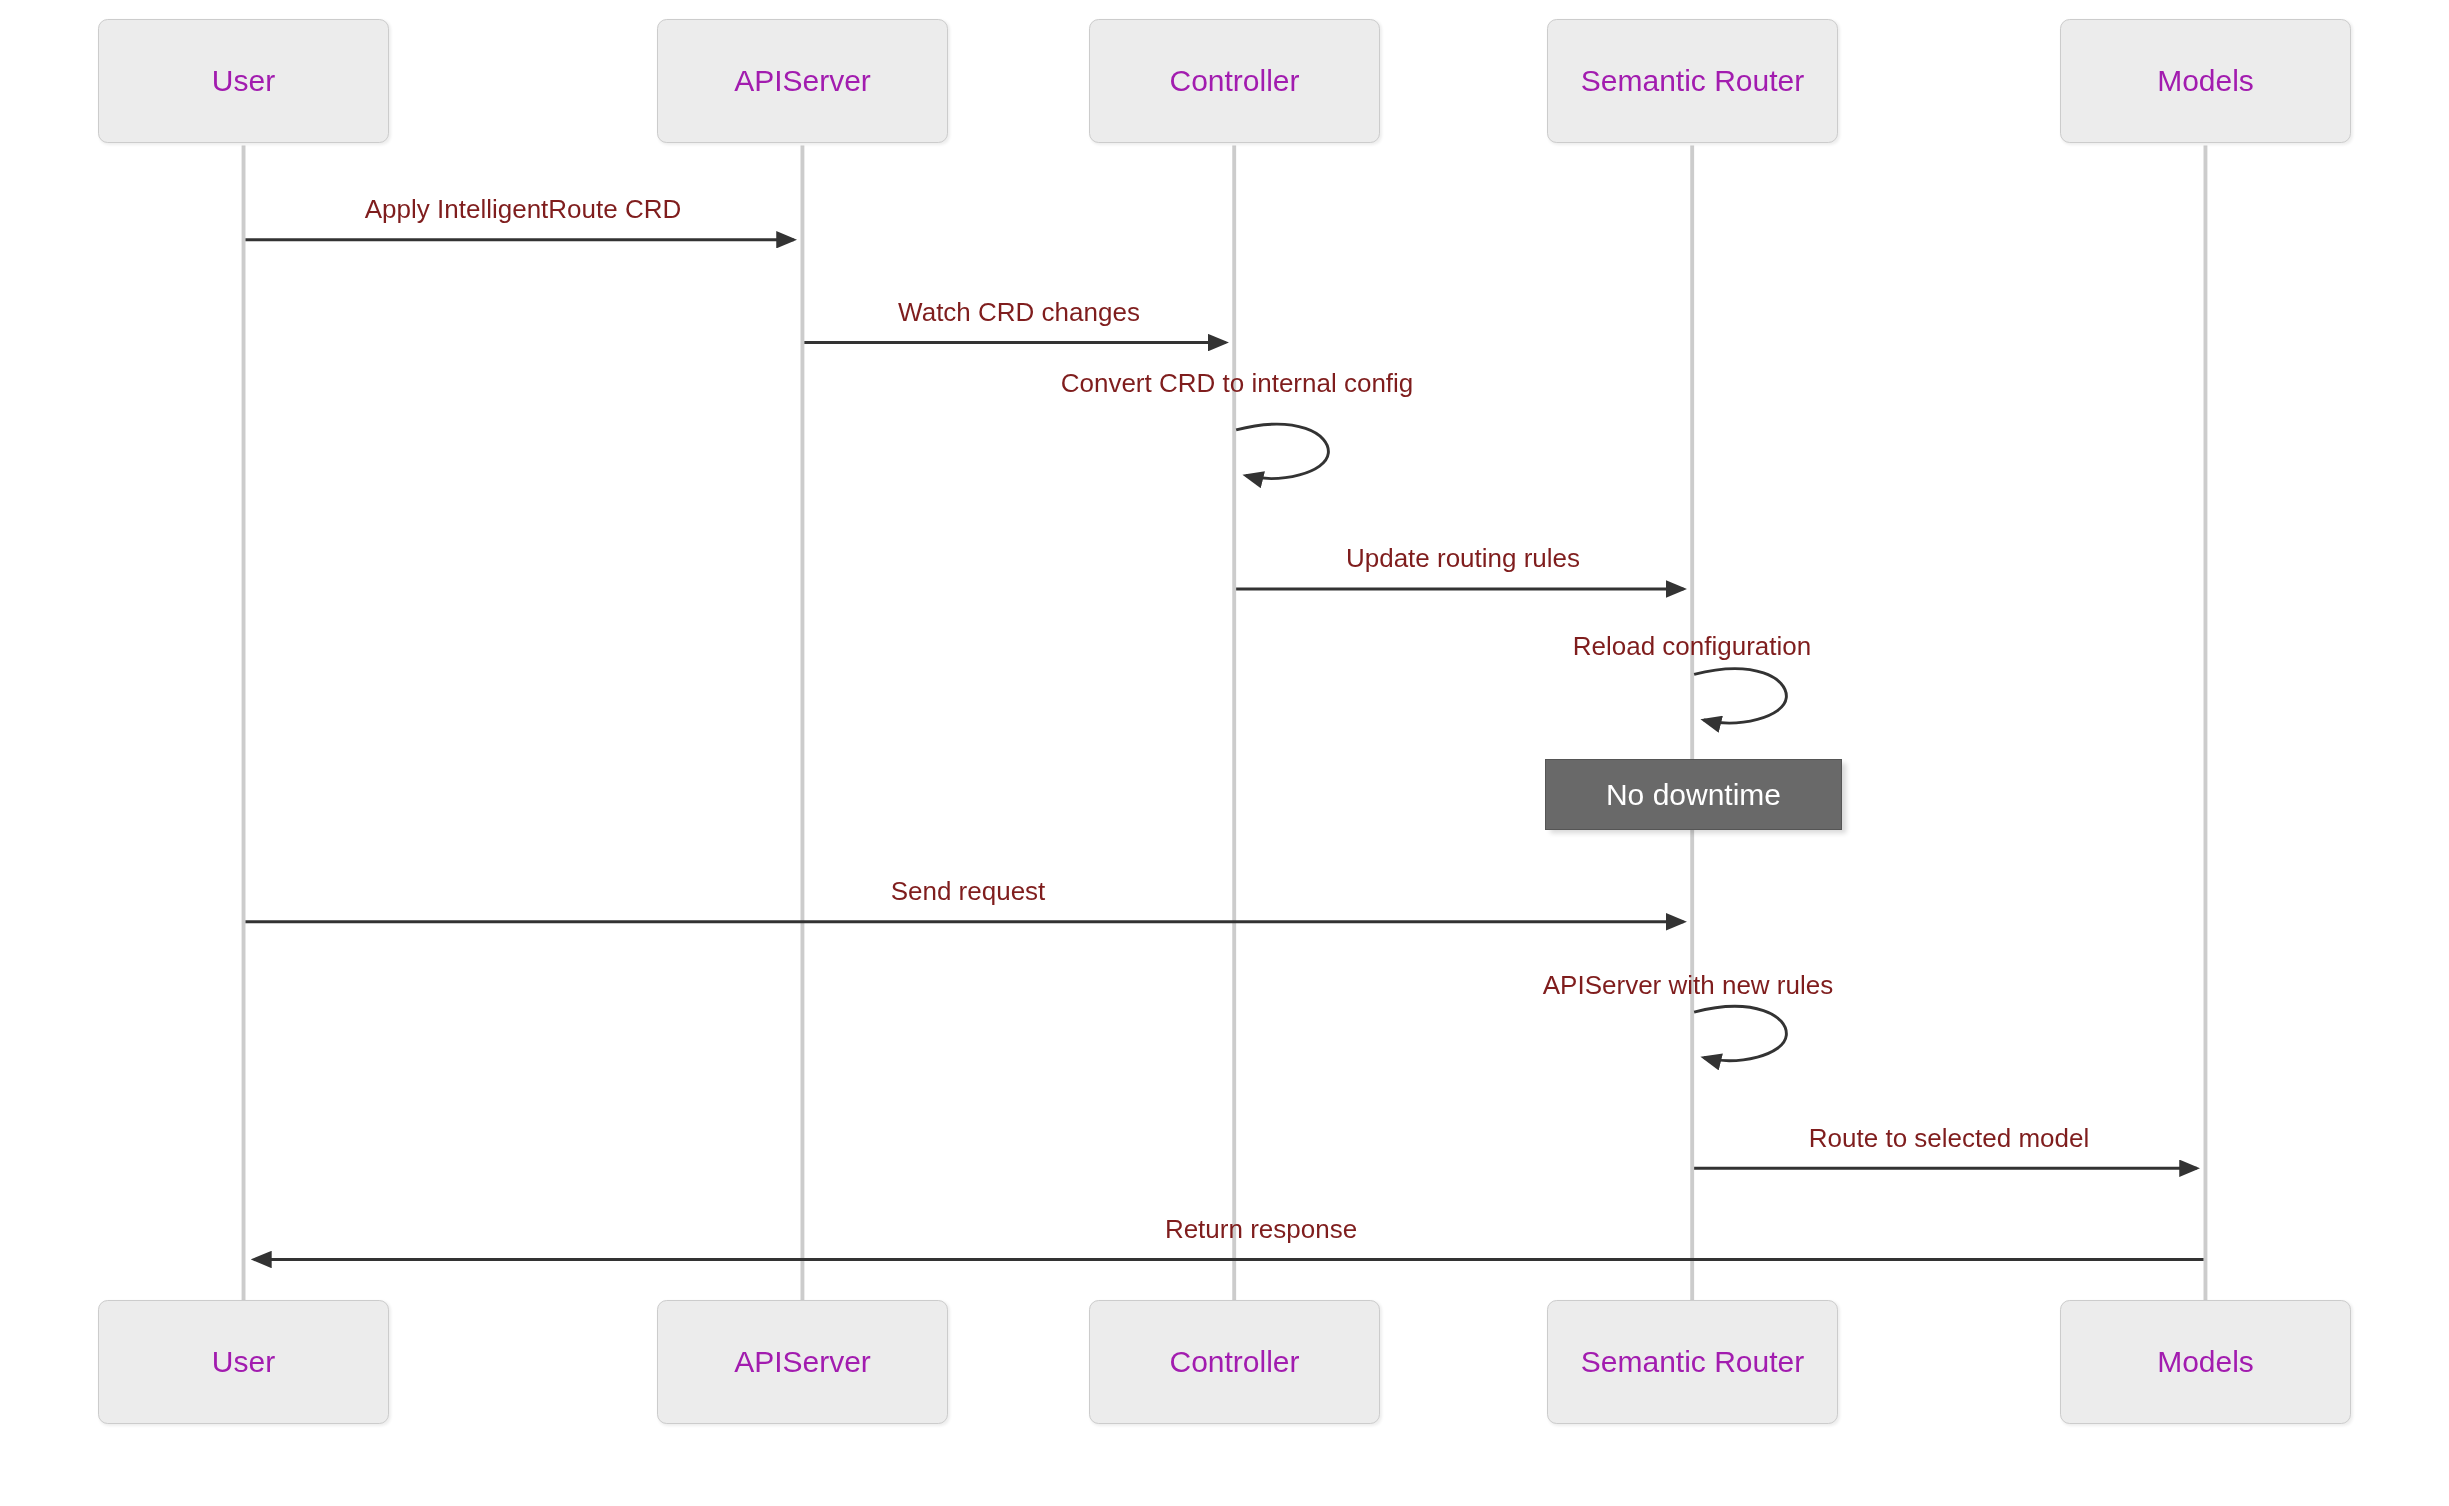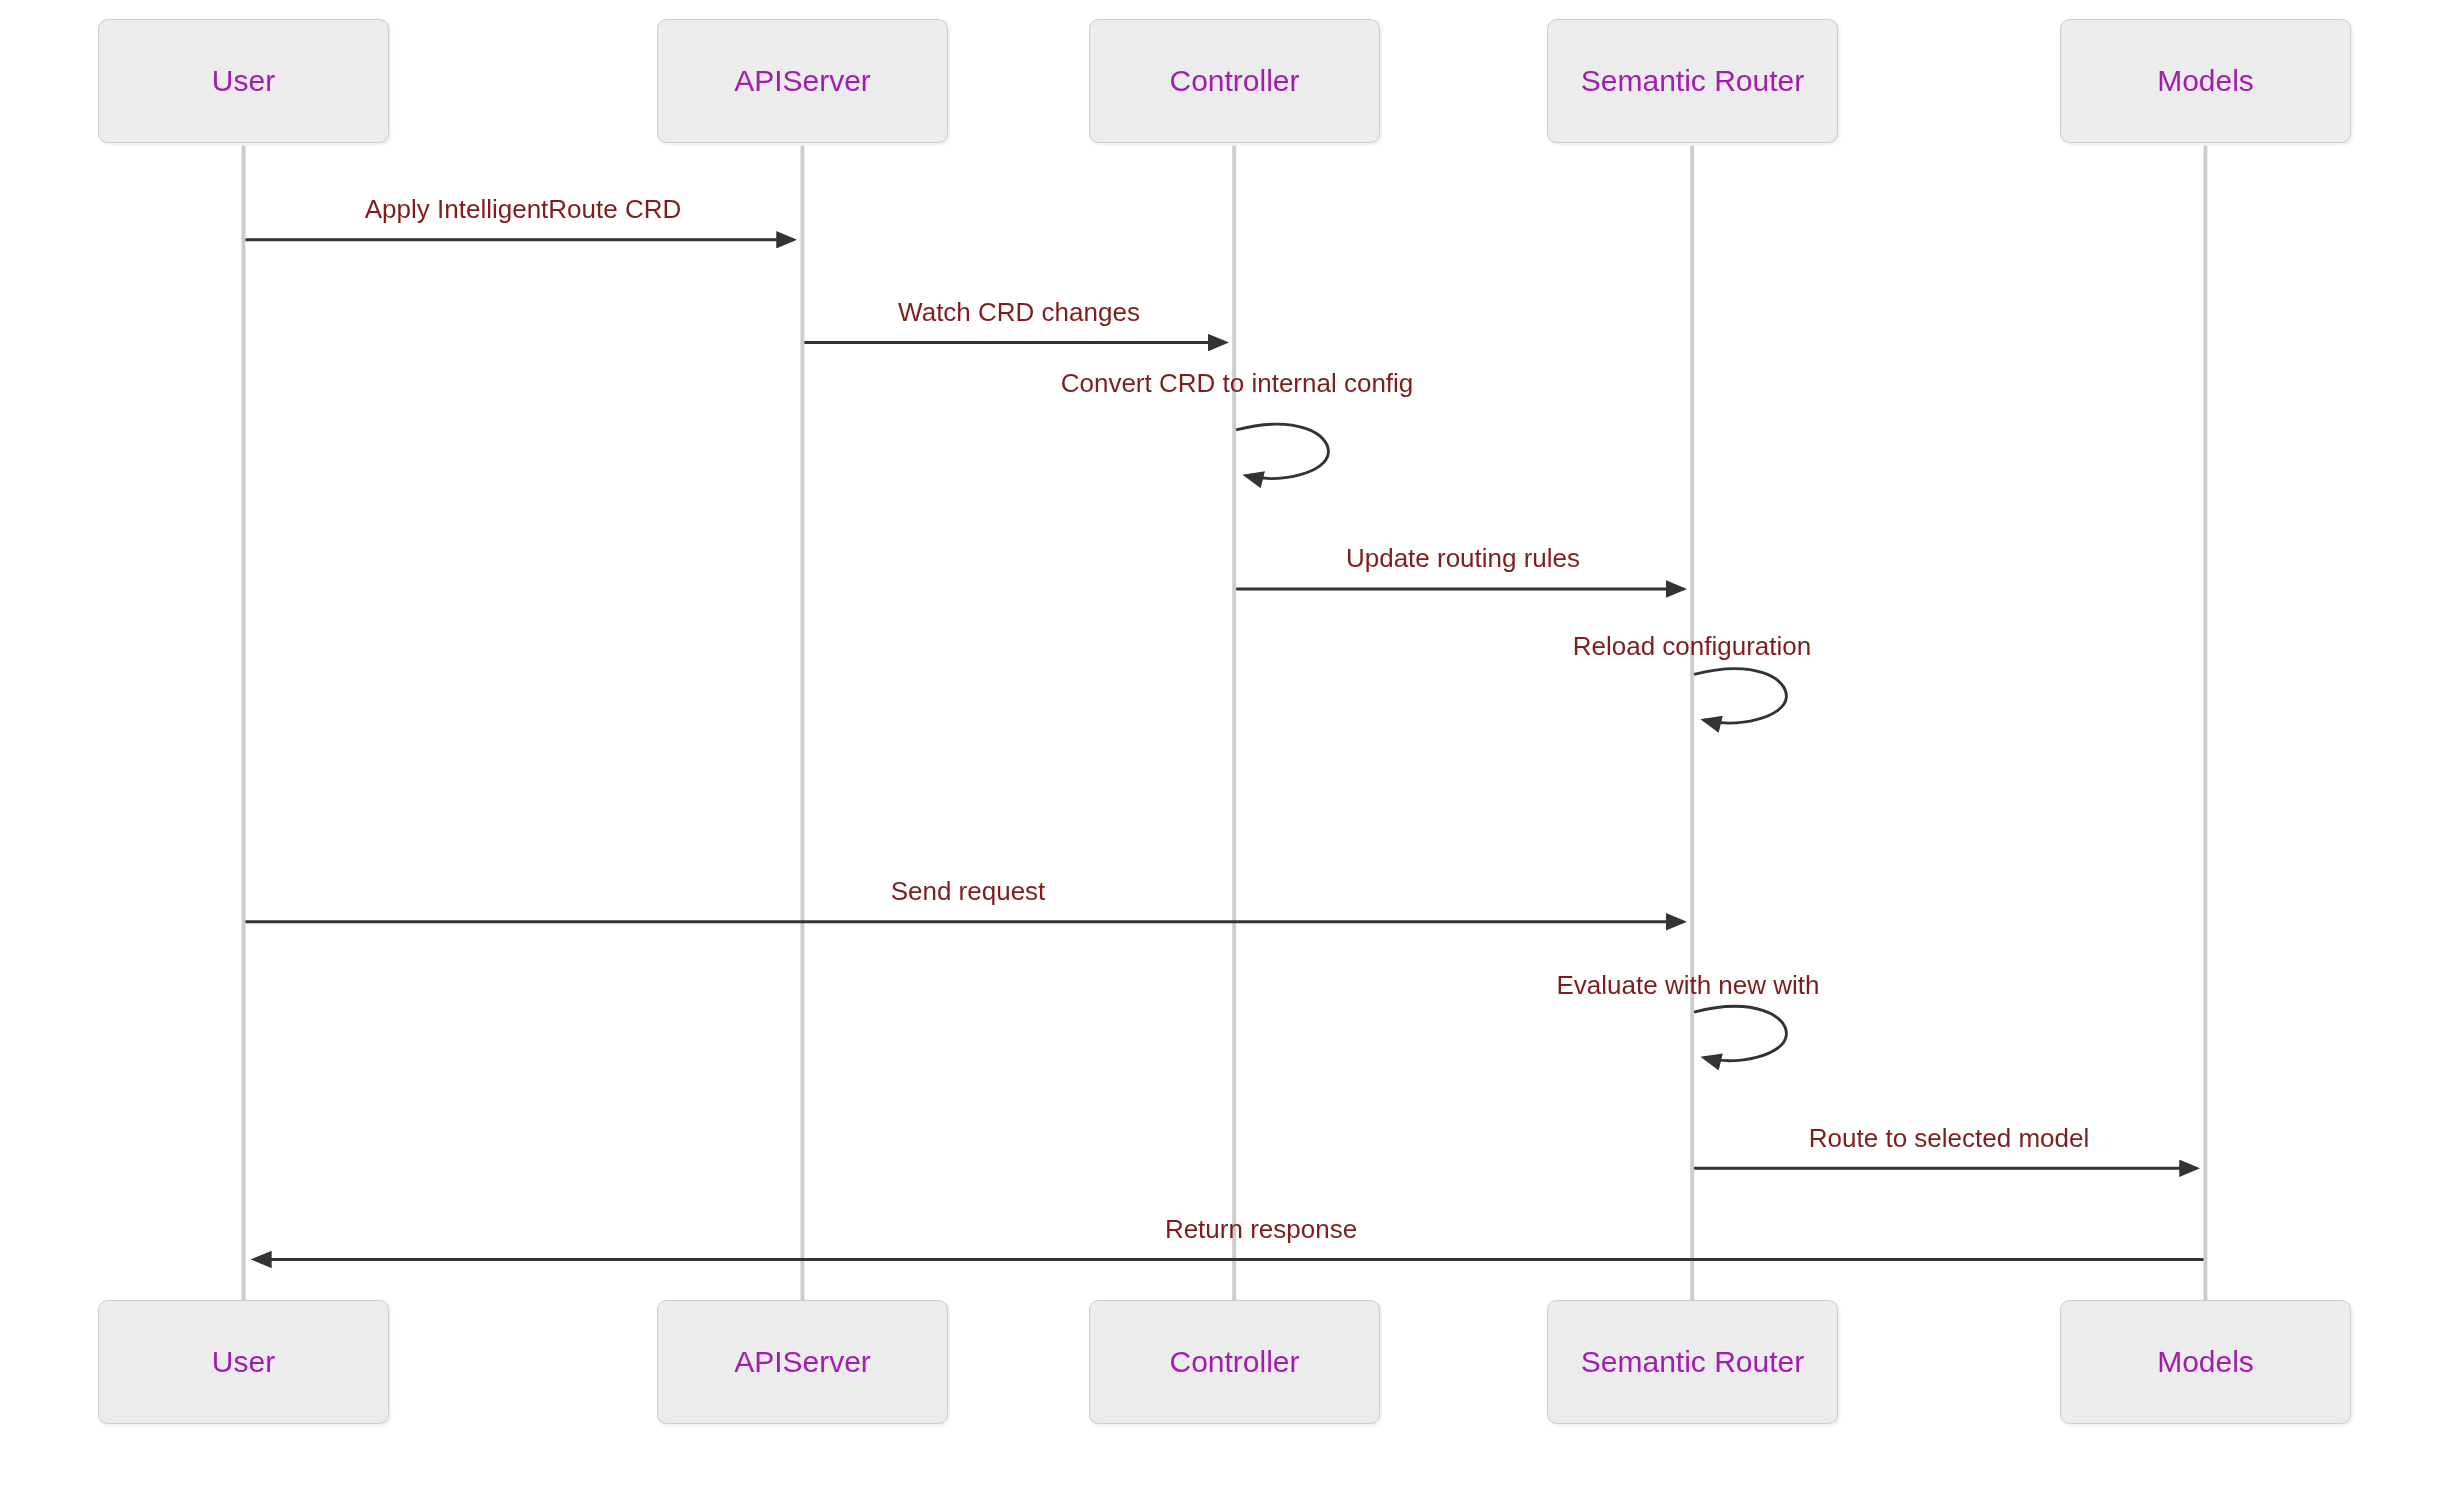--- a/index.html
+++ b/index.html
@@ -87,24 +87,25 @@
   <div class="actor-box" style="left:2060px; top:19.4px;">
     <span class="actor-label">Models</span>
   </div>
 
   <div class="msg-label" style="left:523px;  top:191px;">Apply IntelligentRoute CRD</div>
   <div class="msg-label" style="left:1019px; top:294px;">Watch CRD changes</div>
   <div class="msg-label" style="left:1237px; top:365px;">Convert CRD to internal config</div>
   <div class="msg-label" style="left:1463px; top:540px;">Update routing rules</div>
   <div class="msg-label" style="left:1692px; top:628px;">Reload configuration</div>
   <div class="msg-label" style="left:968px;  top:873px;">Send request</div>
-  <div class="msg-label" style="left:1688px; top:967px;">Evaluate with new with</div>
+  <div class="msg-label" style="left:1688px; top:967px;">APIServer with new rules</div>
   <div class="msg-label" style="left:1949px; top:1120px;">Route to selected model</div>
   <div class="msg-label" style="left:1261px; top:1211px;">Return response</div>
 
+  <div class="note-box">No downtime</div>
 
   <div class="actor-box" style="left:98px;  top:1300px;">
     <span class="actor-label">User</span>
   </div>
   <div class="actor-box" style="left:657px;  top:1300px;">
     <span class="actor-label">APIServer</span>
   </div>
   <div class="actor-box" style="left:1089px; top:1300px;">
     <span class="actor-label">Controller</span>
   </div>

